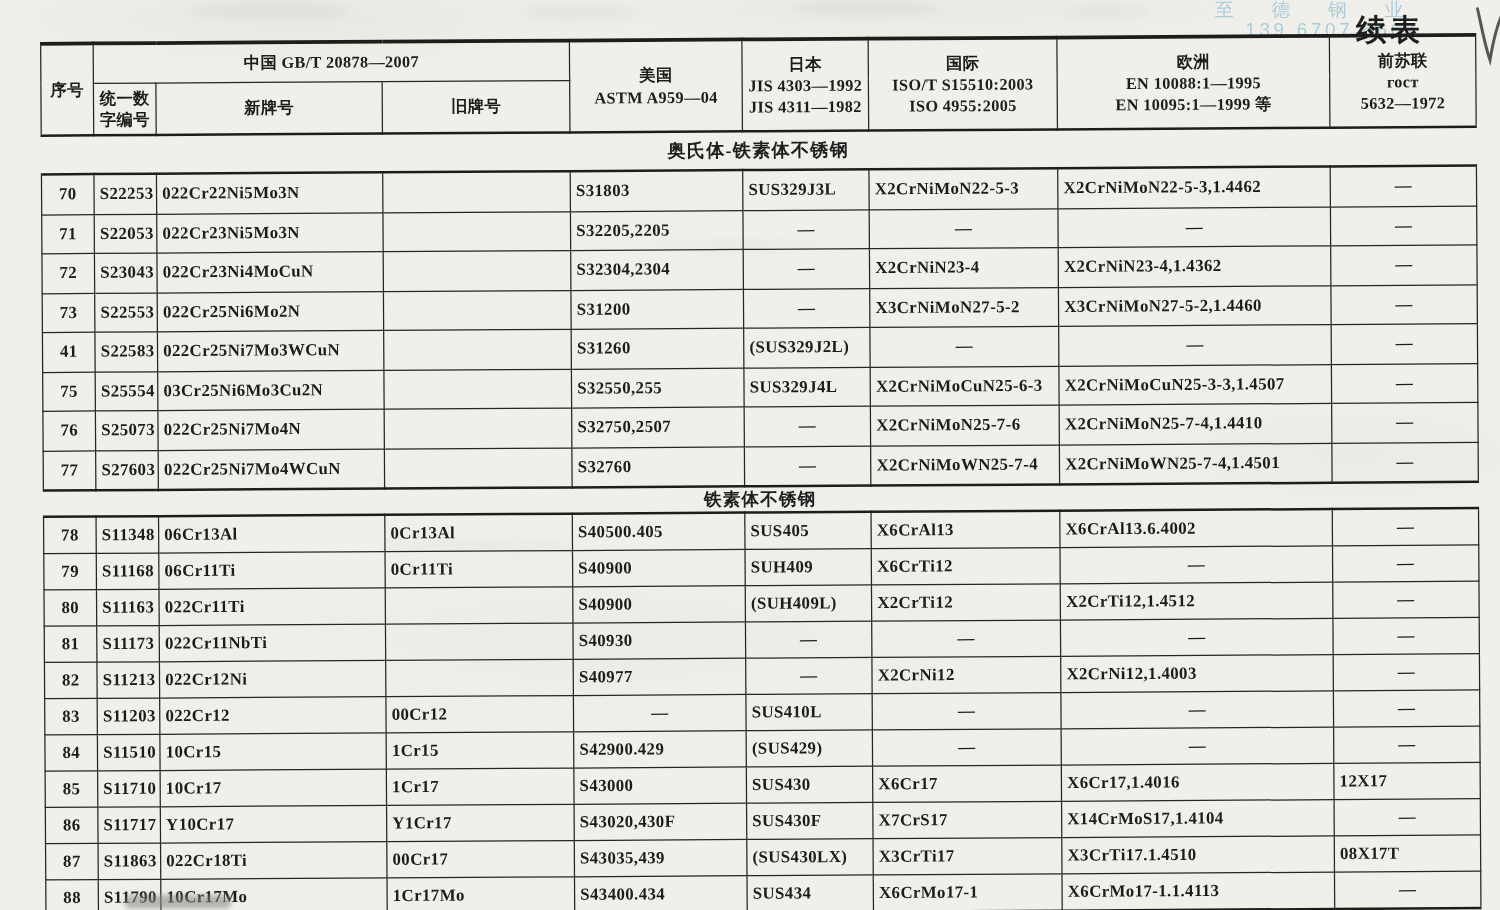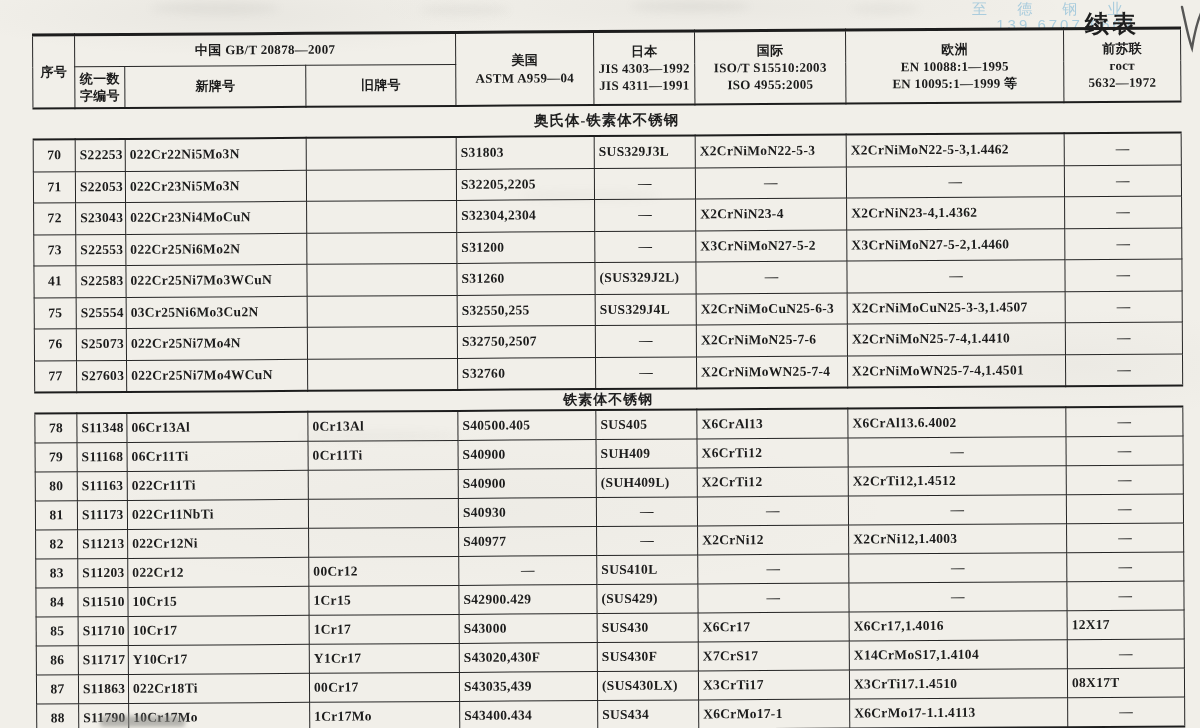--- a/index.html
+++ b/index.html
@@ -99,21 +99,21 @@
           <tr class="h1">
         <th rowspan="2">序号</th>
         <th colspan="3">中国 GB/T 20878—2007</th>
         <th rowspan="2">
           <div>美国</div>
           <div>ASTM A959—04</div>
         </th>
         <th rowspan="2">
           <div>日本</div>
           <div>JIS 4303—1992</div>
-          <div>JIS 4311—1991</div>
+          <div>JIS 4311—1982</div>
         </th>
         <th rowspan="2">
           <div>国际</div>
           <div>ISO/T S15510:2003</div>
           <div>ISO 4955:2005</div>
         </th>
         <th rowspan="2">
           <div>欧洲</div>
           <div>EN 10088:1—1995</div>
           <div>EN 10095:1—1999 等</div>

